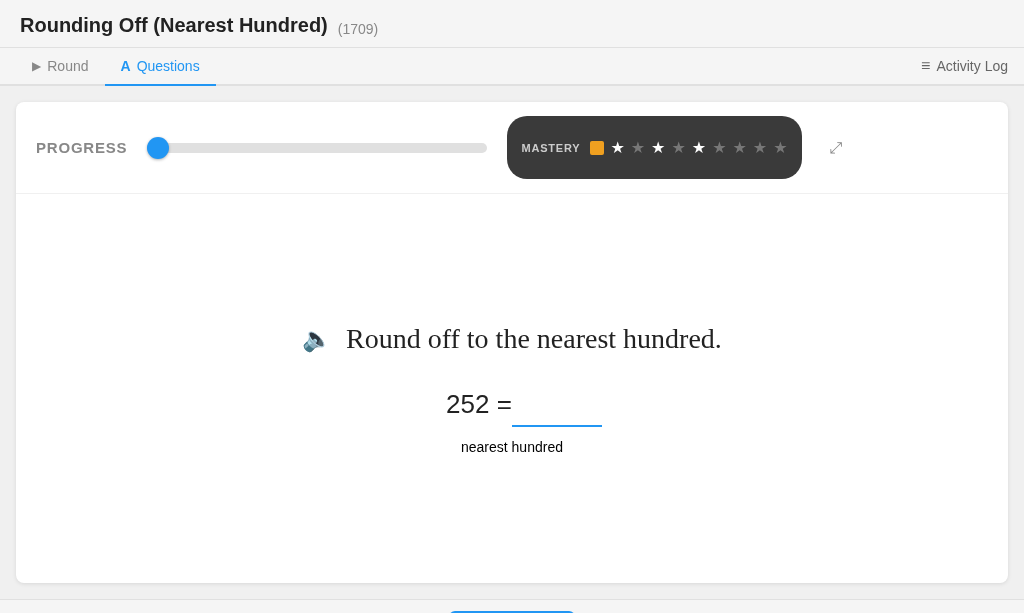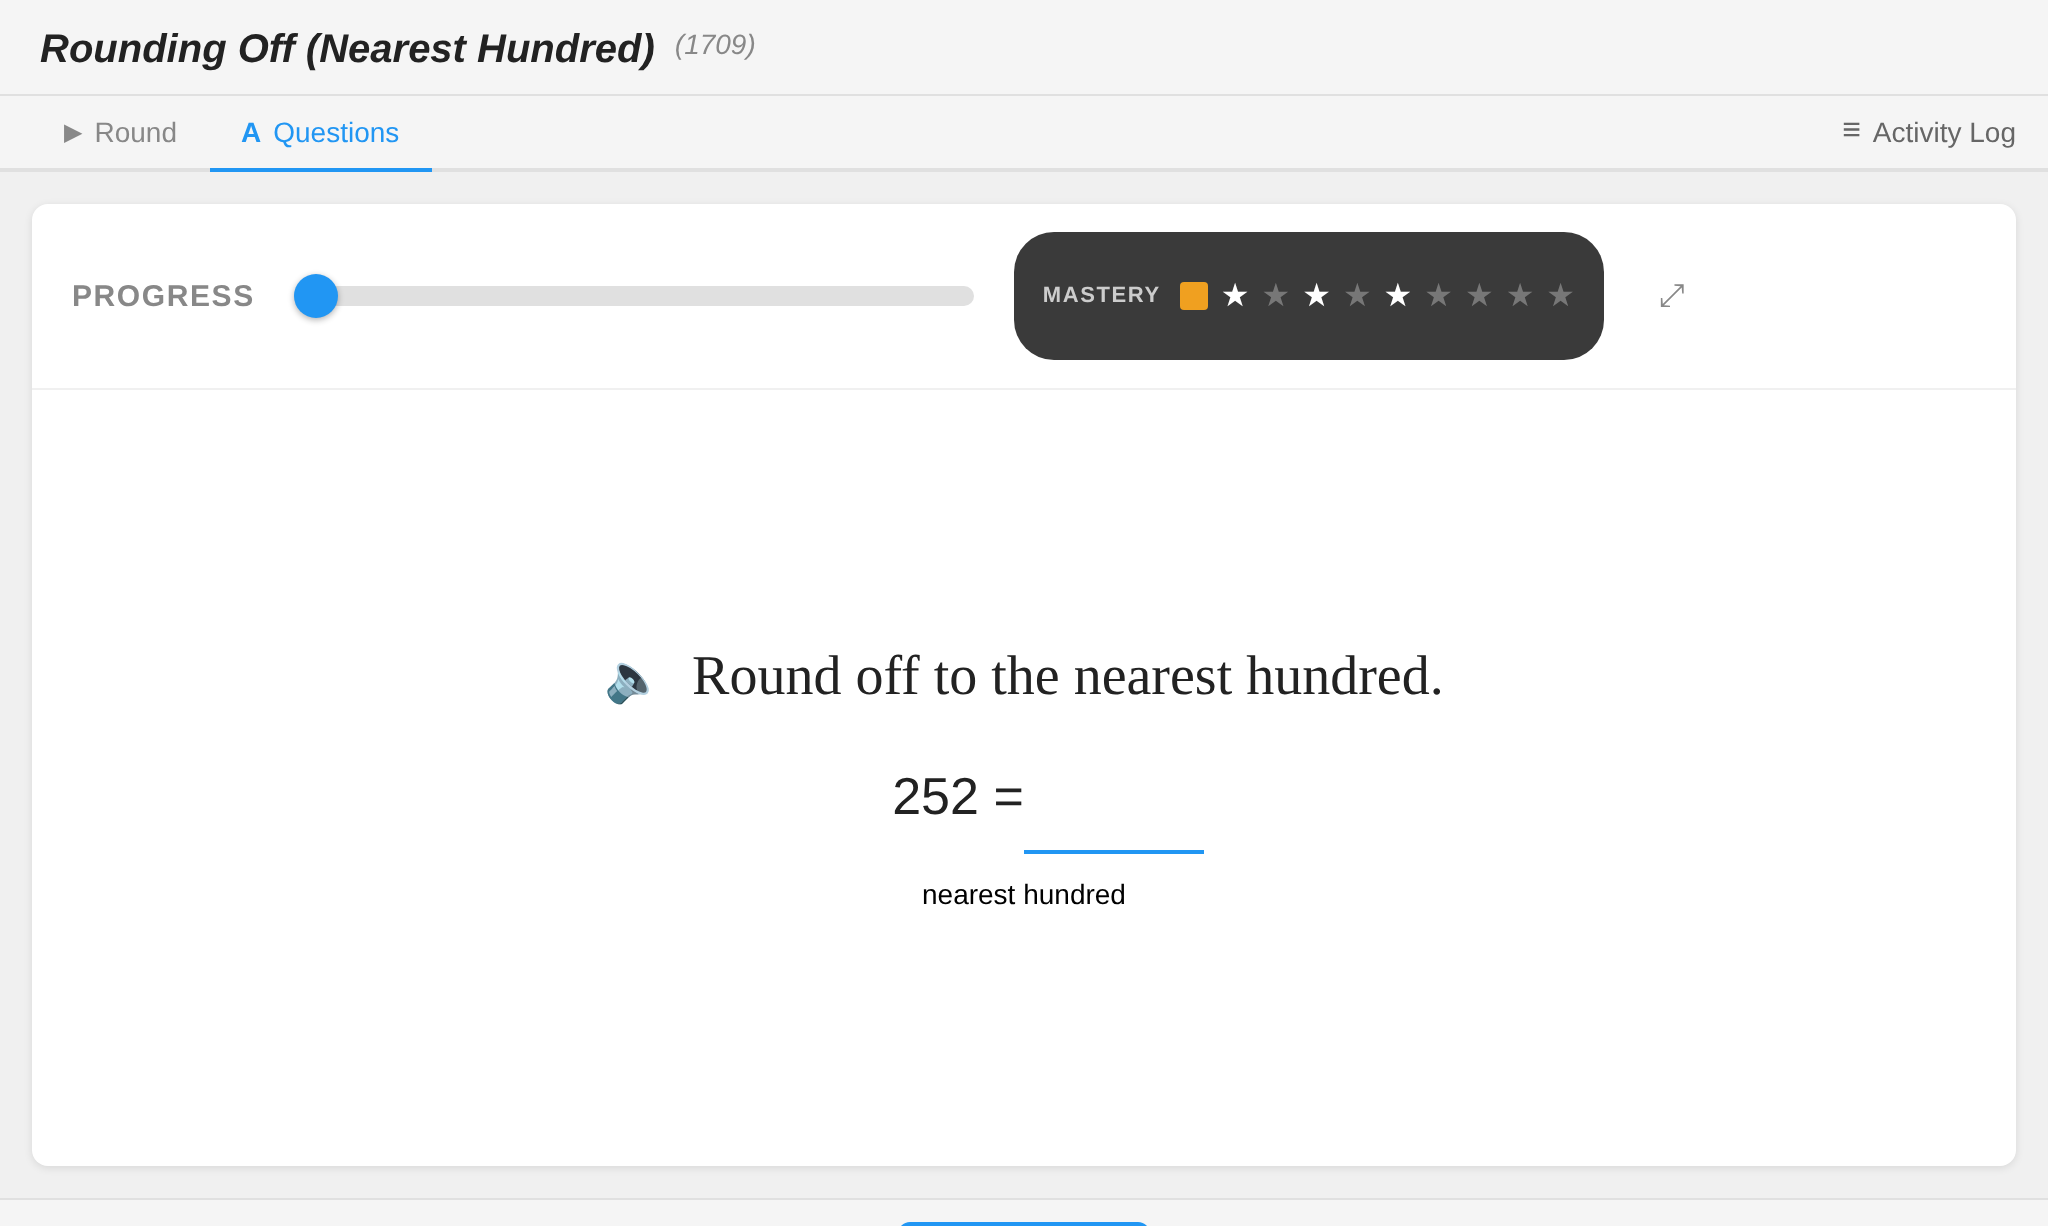--- a/index.html
+++ b/index.html
@@ -9,24 +9,23 @@
       width: 1024px;
       height: 613px;
       overflow: hidden;
     }
 
     
     .title-bar {
       background: #f5f5f5;
       padding: 14px 6px 10px 20px;
       display: flex;
-      align-items: flex-start;
+      align-items: flex-end;
       gap: 10px;
       border-bottom: 1px solid #e0e0e0;
-      font-style: italic;
     }
     .title-bar h1 {
       font-size: 20px;
       font-weight: 600;
       color: #222;
     }
     .title-bar .id-badge {
       font-size: 14px;
       color: #888;
     }
@@ -189,21 +188,21 @@
       font-family: Liberation Serif, serif;
     }
     .answer-row {
       display: flex;
       flex-direction: column;
       align-items: center;
       gap: 8px;
     }
     .equation-row {
       display: flex;
-      align-items: flex-start;
+      align-items: center;
       margin-left: 24px;
     }
     .equation-number {
       font-size: 26px;
       color: #222;
       font-weight: 500;
     }
     .answer-input {
       width: 90px;
       height: 44px;

